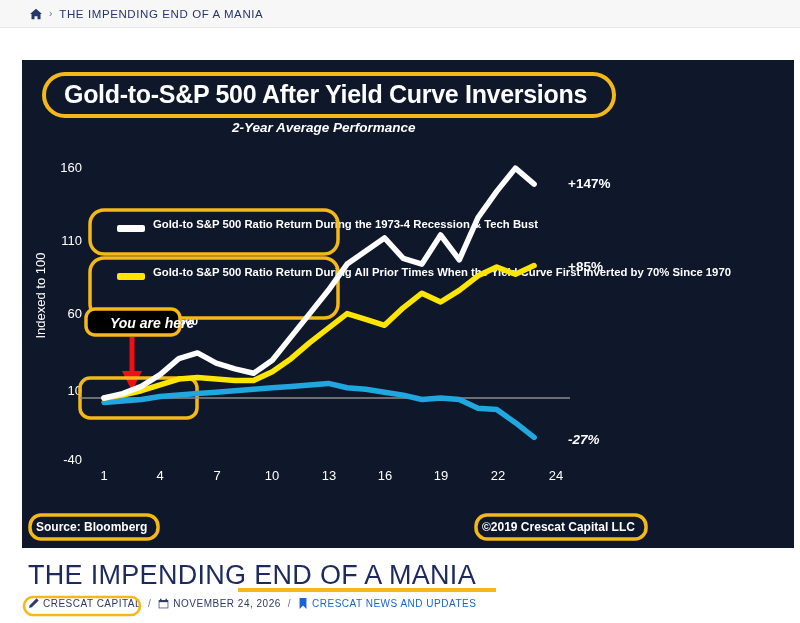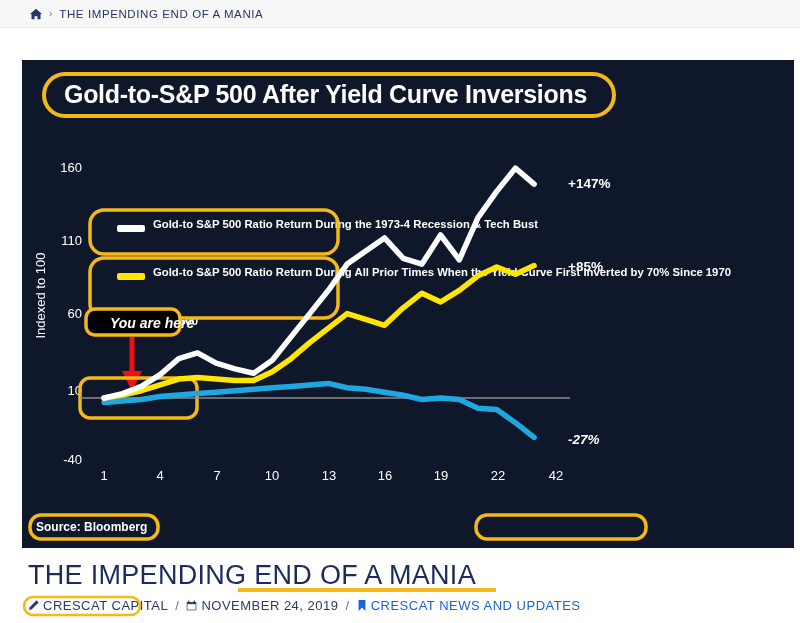--- a/index.html
+++ b/index.html
@@ -116,21 +116,21 @@
 
   
   #post-title {
     position:absolute; left:28px; top:560px;
     font-size:27px; color:#1c2a5e;
     letter-spacing:0.3px; white-space:nowrap;
   }
   #post-meta {
     position:absolute; left:28px; top:598px;
     display:flex; align-items:center; gap:4px;
-    font-size:13px; letter-spacing:0.5px;
+    font-size:10px; letter-spacing:0.5px;
     color:#2b3a66; white-space:nowrap;
   }
   #post-meta .sep { color:#6a7390; margin:0 3px; }
   .meta-link { color:#1a63d6; }
   .meta-icon { display:inline-block; line-height:0; }
 </style>
 </head>
 <body>
 
 <div id="breadcrumb-bar">
@@ -139,20 +139,21 @@
         <path fill="currentColor" d="M8 1 0 8h2v7h4v-4h4v4h4V8h2z"></path>
       </svg>
   </span>
   <span class="crumb-sep">›</span>
   <span class="crumb-text">THE IMPENDING END OF A MANIA</span>
 </div>
 
 <div id="chart-panel">
 
   <div class="ann-text" id="chart-title">Gold-to-S&amp;P 500 After Yield Curve Inversions</div>
+  <div class="ann-text" id="chart-subtitle">2-Year Average Performance</div>
 
   <div class="legend-row" id="legend-white">
     <span class="legend-swatch" style="background:#ffffff"></span>
     <span class="legend-label">Gold-to S&amp;P 500 Ratio Return During the 1973-4 Recession &amp; Tech Bust</span>
   </div>
   <div class="legend-row" id="legend-yellow">
     <span class="legend-swatch" style="background:#ffe600"></span>
     <span class="legend-label">Gold-to S&amp;P 500 Ratio Return During All Prior Times When the Yield Curve First Inverted by 70% Since 1970</span>
   </div>
   <div class="legend-row" id="legend-blue">
@@ -168,21 +169,21 @@
   <div class="ytick" style="left:20px; top:392px;">-40</div>
 
   <div class="xtick" style="left:67px;">1</div>
   <div class="xtick" style="left:123px;">4</div>
   <div class="xtick" style="left:180px;">7</div>
   <div class="xtick" style="left:235px;">10</div>
   <div class="xtick" style="left:292px;">13</div>
   <div class="xtick" style="left:348px;">16</div>
   <div class="xtick" style="left:404px;">19</div>
   <div class="xtick" style="left:461px;">22</div>
-  <div class="xtick" style="left:519px;">42</div>
+  <div class="xtick" style="left:519px;">24</div>
 
   <svg id="chart-svg" width="676" height="488" viewBox="0 0 676 488">
 
     <rect x="22" y="14" width="570" height="42" rx="21" ry="21" fill="none" stroke="#f5b819" stroke-width="4"></rect>
 
     <rect x="68" y="150" width="248" height="44" rx="14" ry="14" fill="none" stroke="#f5b819" stroke-width="3.5"></rect>
     <rect x="68" y="198" width="248" height="60" rx="14" ry="14" fill="none" stroke="#f5b819" stroke-width="3.5"></rect>
 
     <rect x="64" y="249" width="94" height="26" rx="9" ry="9" fill="#000" stroke="#f5b819" stroke-width="3.5"></rect>
 
@@ -203,20 +204,21 @@
     <polyline id="line-white" fill="none" stroke="#ffffff" stroke-width="5.5" stroke-linejoin="round" stroke-linecap="round" points="82.0,338.0 100.7,333.6 119.4,326.4 138.1,314.7 156.8,298.7 175.5,292.9 194.2,303.1 212.9,308.9 231.6,313.3 250.3,300.2 269.0,276.9 287.7,253.6 306.4,230.3 325.1,204.1 343.8,191.0 362.5,177.9 381.2,198.3 399.9,204.1 418.6,175.0 437.3,199.8 456.0,157.6 474.7,131.4 493.4,108.1 512.1,124.1"></polyline>
   </svg>
 
   <div id="you-are-here">You are here</div>
 
   <div class="end-label" style="left:546px; top:116px;">+147%</div>
   <div class="end-label" style="left:546px; top:199px;">+85%</div>
   <div class="end-label" style="left:546px; top:372px;font-style:italic;">-27%</div>
 
   <div class="foot-note" id="source-note">Source: Bloomberg</div>
+  <div class="foot-note" id="copyright-note">©2019 Crescat Capital LLC</div>
 </div>
 
 <div id="post-title">
   <svg width="470" height="36" viewBox="0 0 470 36" style="position:absolute;left:0;top:0;pointer-events:none">
     <line x1="210" y1="30" x2="468" y2="30" stroke="#f5b819" stroke-width="4"></line>
   </svg>
   <span>THE IMPENDING END OF A MANIA</span>
 </div>
 
 <div id="post-meta">
@@ -231,21 +233,21 @@
   <span>CRESCAT CAPITAL</span>
   <span class="sep">/</span>
   <span class="meta-icon">
     <svg width="11" height="11" viewBox="0 0 16 16">
         <rect x="1" y="3" width="14" height="12" fill="#2b3a66"></rect>
         <rect x="2" y="6" width="12" height="8" fill="#ffffff"></rect>
         <rect x="3" y="1" width="2" height="4" fill="#2b3a66"></rect>
         <rect x="11" y="1" width="2" height="4" fill="#2b3a66"></rect>
       </svg>
   </span>
-  <span>NOVEMBER 24, 2019</span>
+  <span>NOVEMBER 24, 2026</span>
   <span class="sep">/</span>
   <span class="meta-icon">
     <svg width="10" height="11" viewBox="0 0 12 16">
         <path fill="#1a63d6" d="M1 0h10v16L6 11 1 16z"></path>
       </svg>
   </span>
   <span class="meta-link">CRESCAT NEWS AND UPDATES</span>
 </div>
 
 </body></html>

